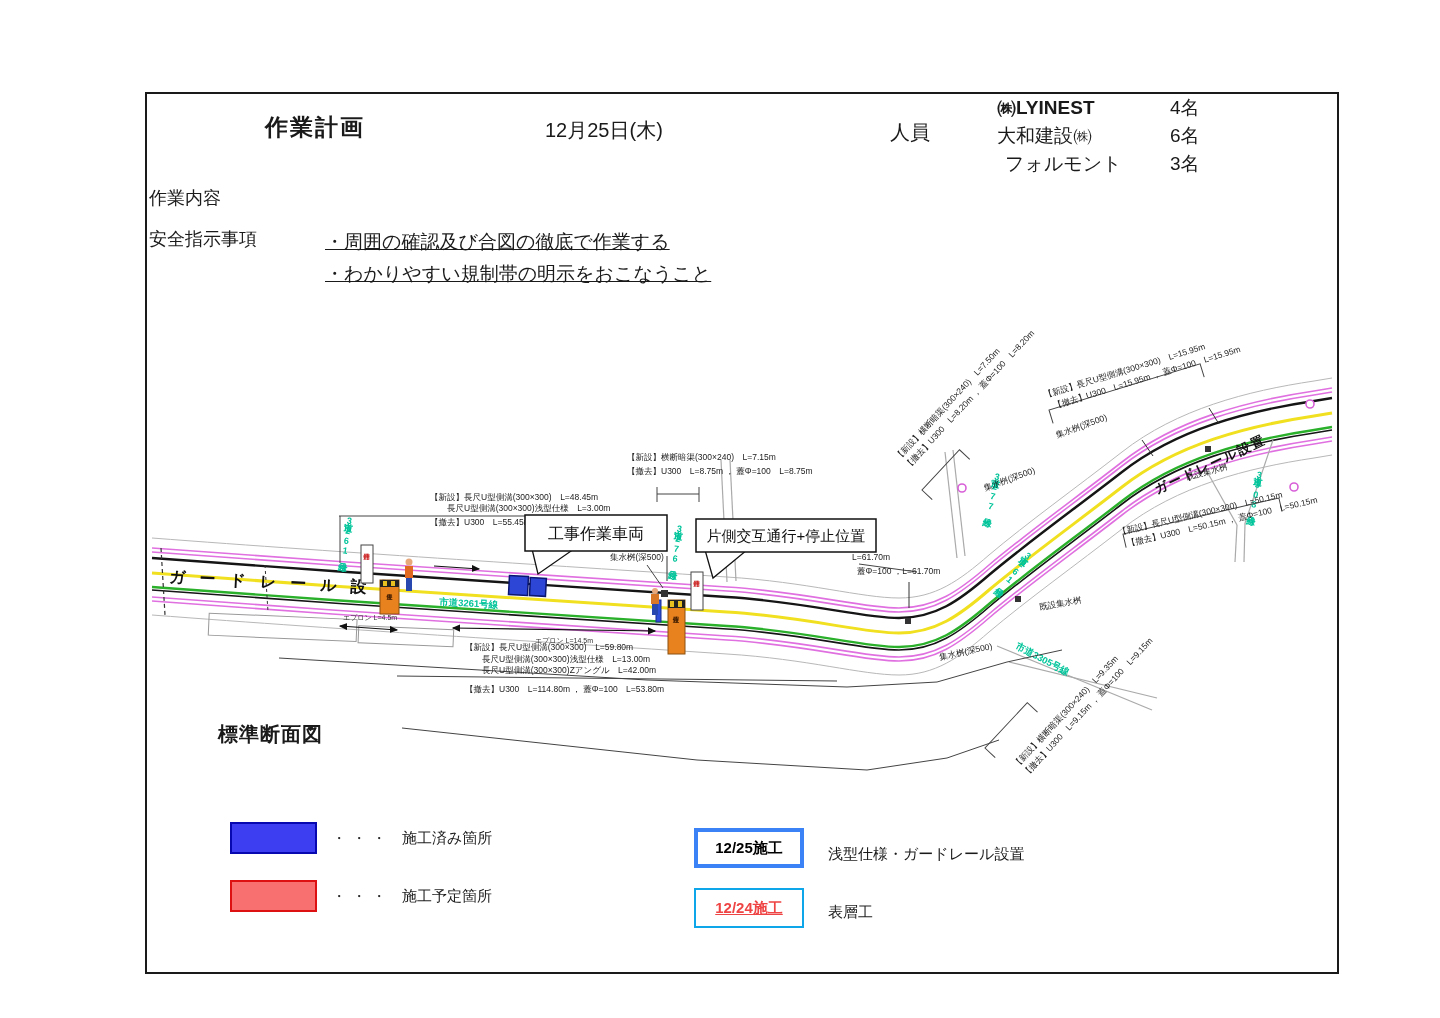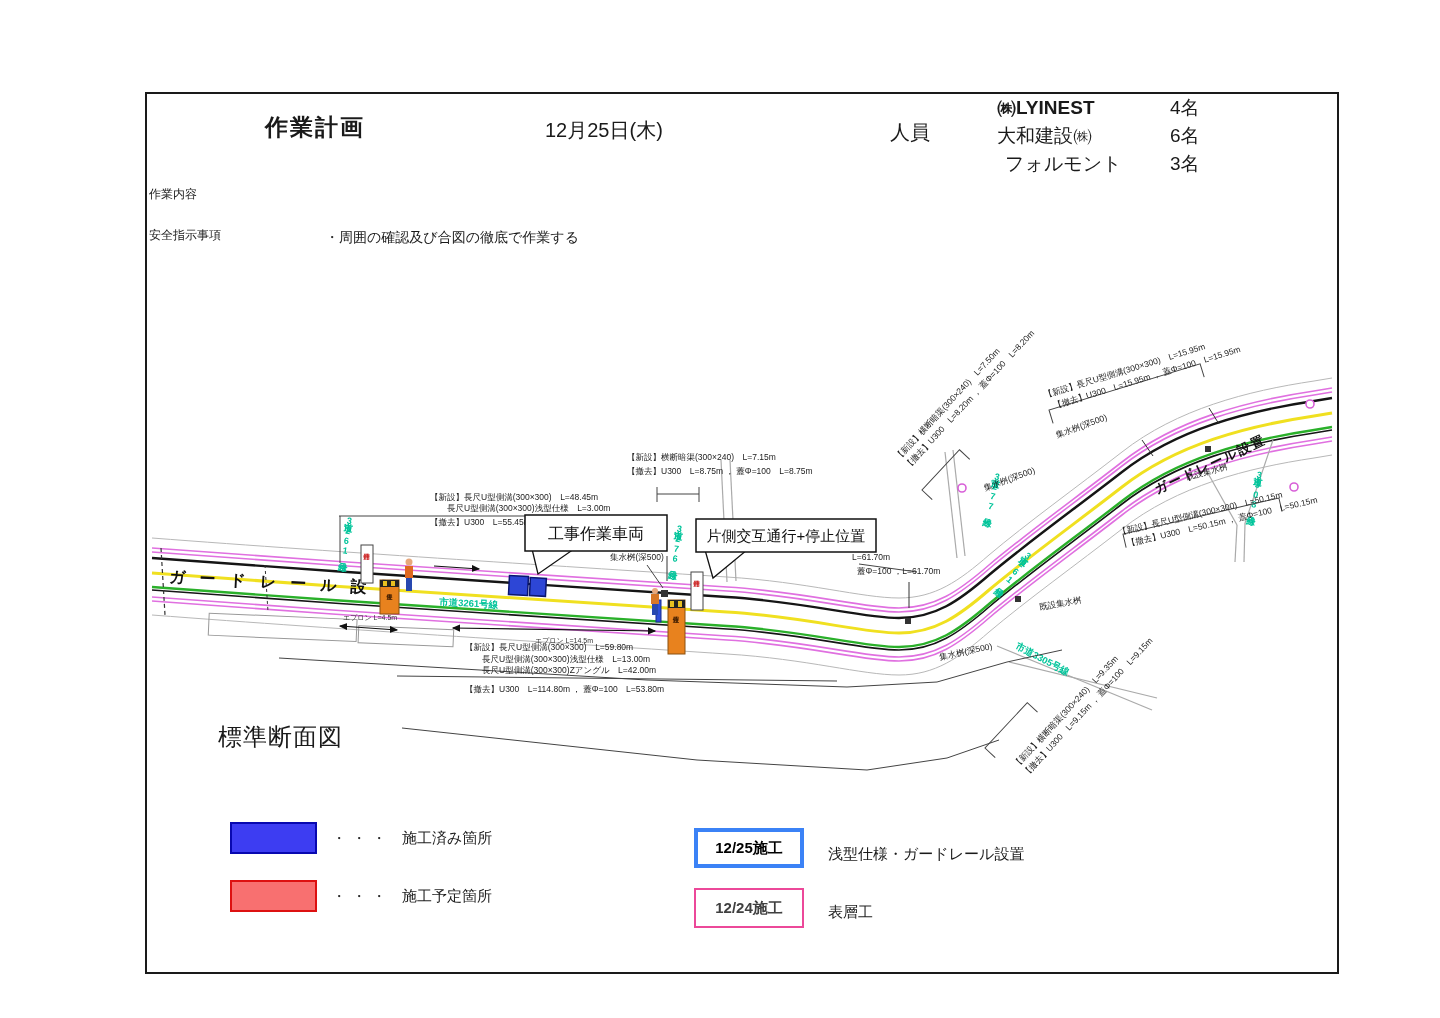--- a/index.html
+++ b/index.html
@@ -2,34 +2,34 @@
 <html><head>
 <meta charset="utf-8">
 <style>
   html,body{margin:0;padding:0;background:#fff;}
   #page{position:relative;width:1440px;height:1018px;background:#fff;overflow:hidden;
         font-family:"Liberation Sans","DejaVu Sans",sans-serif;color:#1a1a1a;margin-left:22px;}
   .abs{position:absolute;}
   #frame{left:123px;top:92px;width:1190px;height:878px;border:2px solid #1a1a1a;}
   .t-title{font-size:23px;font-weight:bold;letter-spacing:2px;}
   .t-date{font-size:20px;}
-  .t-label{font-size:12px;}
+  .t-label{font-size:18px;}
   .t-co{font-size:19px;}
   .t-blue{font-size:18px;font-weight:bold;color:#1414c8;}
-  .t-safety{font-size:14px;}
-  .t-section{font-size:24px;font-weight:normal;letter-spacing:1px;}
+  .t-safety{font-size:19px;text-decoration:underline;}
+  .t-section{font-size:20px;font-weight:bold;letter-spacing:1px;}
   .swatch{width:87px;height:32px;box-sizing:border-box;}
   .sw-blue{background:#3d3df2;border:2px solid #0808b0;}
   .sw-red{background:#f87070;border:2px solid #dd1111;}
   .dots{font-size:14px;letter-spacing:6px;}
   .leg-label{font-size:15px;}
   .badge{width:110px;height:40px;box-sizing:border-box;background:#fff;
          display:flex;align-items:center;justify-content:center;font-size:15px;font-weight:bold;}
   .badge1{border:4px solid #3b82f6;color:#000000;}
-  .badge2{border:2px solid #ec4899;color:#404040;}
+  .badge2{border:2px solid #0ea5e9;color:#ef4444;text-decoration:underline;}
   .badge-desc{font-size:15px;}
   
   text{font-family:"Liberation Sans","DejaVu Sans",sans-serif;}
   .ann{font-size:8.5px;fill:#222;}
   .tiny{font-size:7px;fill:#333;}
   .cyan{fill:#00c49a;font-weight:bold;font-size:9.5px;}
   .cyanv{fill:#00c49a;font-weight:bold;font-size:9px;writing-mode:vertical-rl;text-orientation:upright;}
   .roadtxt{font-weight:bold;fill:#111;}
   .callout{font-size:16px;fill:#111;}
   .signv{writing-mode:vertical-rl;text-orientation:upright;}
@@ -47,20 +47,21 @@
   <div class="abs t-co" style="left:975px;top:95px;font-weight:bold;">㈱LYINEST</div>
   <div class="abs t-co" style="left:1148px;top:95px;">4名</div>
   <div class="abs t-co" style="left:975px;top:123px;">大和建設㈱</div>
   <div class="abs t-co" style="left:1148px;top:123px;">6名</div>
   <div class="abs t-co" style="left:983px;top:151px;">フォルモント</div>
   <div class="abs t-co" style="left:1148px;top:151px;">3名</div>
 
   <div class="abs t-label" style="left:127px;top:186px;">作業内容</div>
   <div class="abs t-label" style="left:127px;top:227px;">安全指示事項</div>
   <div class="abs t-safety" style="left:303px;top:229px;">・周囲の確認及び合図の徹底で作業する</div>
+  <div class="abs t-safety" style="left:303px;top:261px;">・わかりやすい規制帯の明示をおこなうこと</div>
 
   <svg class="abs" style="left:125px;top:320px;" width="1210" height="465" viewBox="0 0 1210 465">
     <defs>
       <path id="roadc" d="M 5 253 C 200 268, 430 282, 580 292 C 660 297, 715 313, 752 313 C 788 313, 812 296, 842 270 C 880 238, 930 202, 975 167 C 1030 124, 1100 106, 1167 96 L 1185 93" fill="none"></path>
       <marker id="ah" markerWidth="9" markerHeight="9" refX="6" refY="3" orient="auto-start-reverse">
         <path d="M0,0 L7,3 L0,6 z" fill="#111"></path>
       </marker>
     </defs>
 
     <g>

